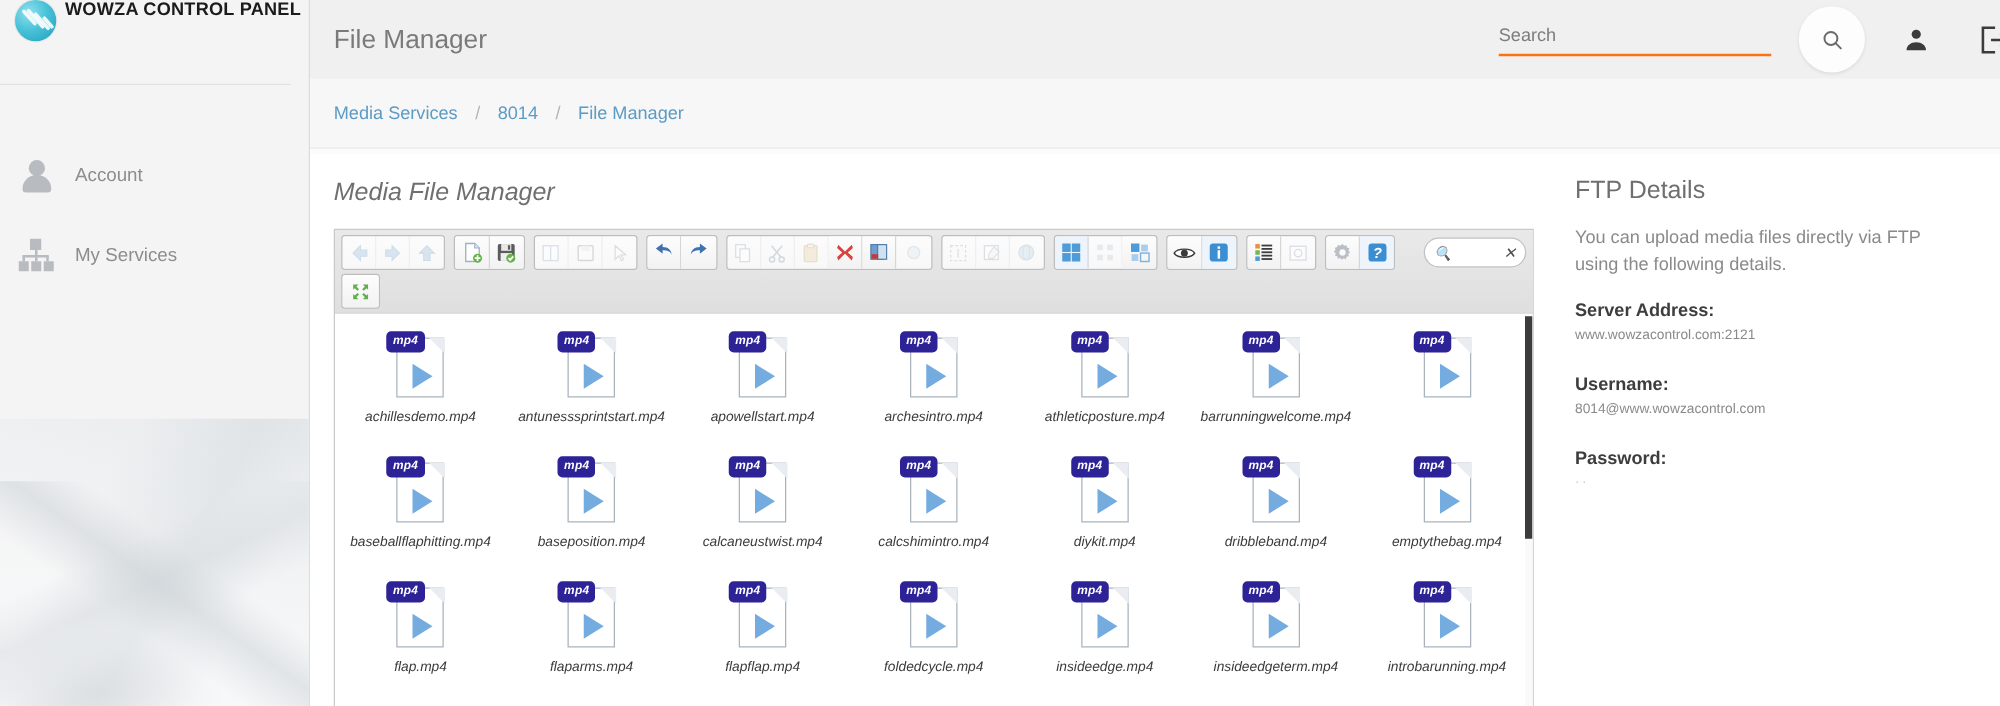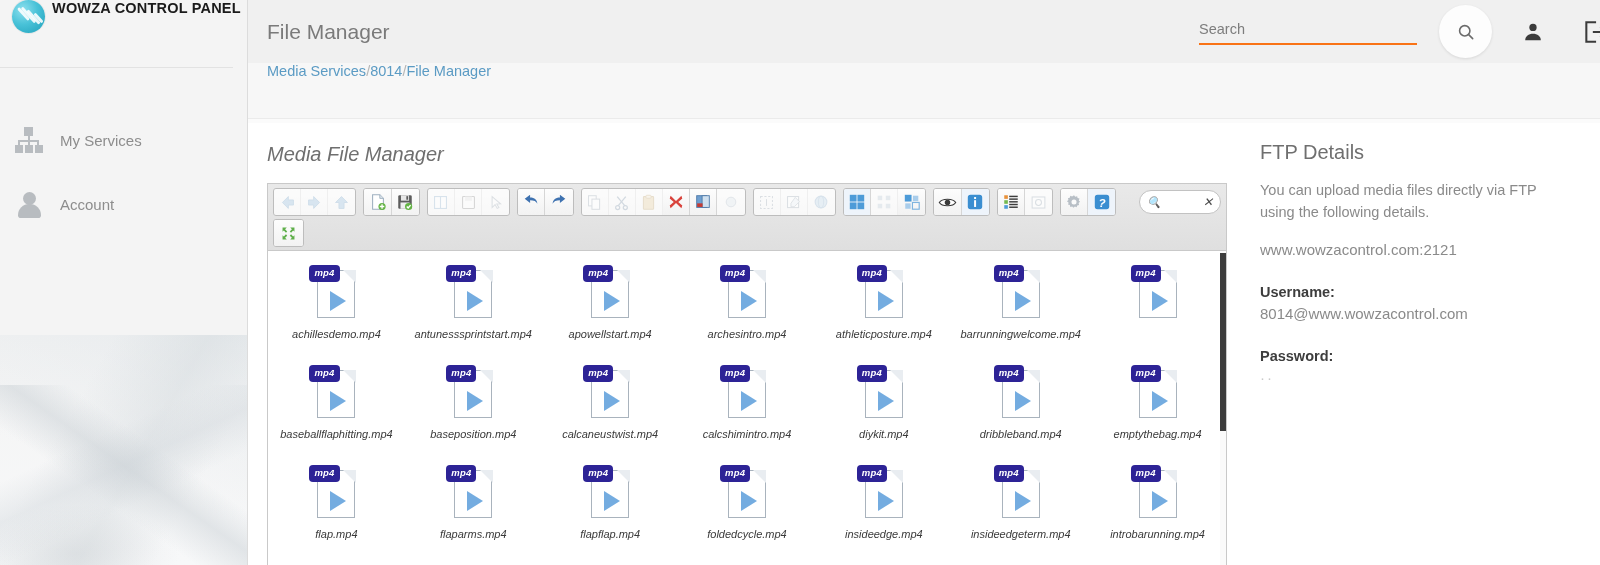--- a/index.html
+++ b/index.html
@@ -122,22 +122,22 @@
     width: 53px; height: 53px; border-radius: 50%; background: #fdfdfd;
     display: flex; align-items: center; justify-content: center;
     box-shadow: 0 1px 3px rgba(0,0,0,.10);
     margin-right: 24px; cursor: pointer;
   }
   .hdr-icon { width: 34px; cursor: pointer; display: flex; align-items: center; justify-content: center; }
   .hdr-icon.user { margin-right: 28px; }
   .hdr-icon.logout { margin-right: -12px; }
 
   .breadcrumb-bar {
-    height: 56px; background: #f7f7f7; display: flex; align-items: flex-start;
-    padding-left: 19px; gap: 0;
+    height: 56px; background: #f7f7f7; display: flex; align-items: center;
+    padding-left: 19px; gap: 14px;
     border-bottom: 1px solid #ebebeb;
   }
   .crumb { font-size: 14.5px; color: #5b9bc4; cursor: pointer; }
   .crumb-sep { font-size: 14.5px; color: #b5b5b5; }
 
   .content {
     background: #ffffff; margin-top: 4px;
     height: 442px; position: relative;
     display: flex;
   }
@@ -233,21 +233,21 @@
   .fm-scrollbar .thumb {
     position: absolute; left: 0; top: 2px; width: 6px; height: 178px;
     background: #3c3c3c; border-radius: 0;
   }
 
   
   .ftp-col { padding: 18px 20px 0 10px; flex: 1 1 auto; }
   .ftp-title { font-size: 20px; color: #6f6f6f; font-weight: normal; margin-bottom: 15px; }
   .ftp-desc { font-size: 14.5px; color: #8a8a8a; line-height: 22px; margin-bottom: 18px; max-width: 300px; }
   .ftp-key { font-size: 14.5px; color: #3d3d3d; font-weight: bold; margin-bottom: 5px; }
-  .ftp-val { font-size: 15px; color: #8a8a8a; margin-bottom: 26px; }
+  .ftp-val { font-size: 11px; color: #8a8a8a; margin-bottom: 26px; }
   .ftp-val.last { color: #c9c9c9; letter-spacing: 2px; }
 </style>
 </head>
 <body>
 
 <div class="app">
 
   <aside class="sidebar">
     <div class="sidebar-bg"></div>
 
@@ -256,41 +256,41 @@
         <i></i>
           <i></i>
           <i></i>
           <i></i>
       </div>
       <div class="brand-text">WOWZA CONTROL PANEL</div>
     </div>
     <div class="sidebar-sep"></div>
 
     <nav class="nav">
+      <div class="nav-item">
+        <span class="nav-icon ic-person">
+          <span class="head"></span>
+            <span class="body"></span>
+        </span>
+        <span class="nav-label">Account</span>
+      </div>
       <div class="nav-item">
         <span class="nav-icon ic-sitemap">
           <span class="top"></span>
             <span class="vtop"></span>
             <span class="hbar"></span>
           <span class="v1"></span>
             <span class="v2"></span>
             <span class="v3"></span>
           <span class="b1"></span>
             <span class="b2"></span>
             <span class="b3"></span>
         </span>
         <span class="nav-label">My Services</span>
       </div>
-      <div class="nav-item">
-        <span class="nav-icon ic-person">
-          <span class="head"></span>
-            <span class="body"></span>
-        </span>
-        <span class="nav-label">Account</span>
-      </div>
     </nav>
   </aside>
 
   <section class="main">
 
     <div class="topbar">
       <h1 class="page-title">File Manager</h1>
 
       <div class="topbar-right">
         <div class="search-wrap">
@@ -787,20 +787,21 @@
               <div class="thumb"></div>
             </div>
           </div>
 
         </div>
       </div>
 
       <div class="ftp-col">
         <h2 class="ftp-title">FTP Details</h2>
         <p class="ftp-desc">You can upload media files directly via FTP using the following details.</p>
+        <div class="ftp-key">Server Address:</div>
         <div class="ftp-val">www.wowzacontrol.com:2121</div>
         <div class="ftp-key">Username:</div>
         <div class="ftp-val">8014@www.wowzacontrol.com</div>
         <div class="ftp-key">Password:</div>
         <div class="ftp-val last">··</div>
       </div>
 
     </div>
   </section>
 </div>

